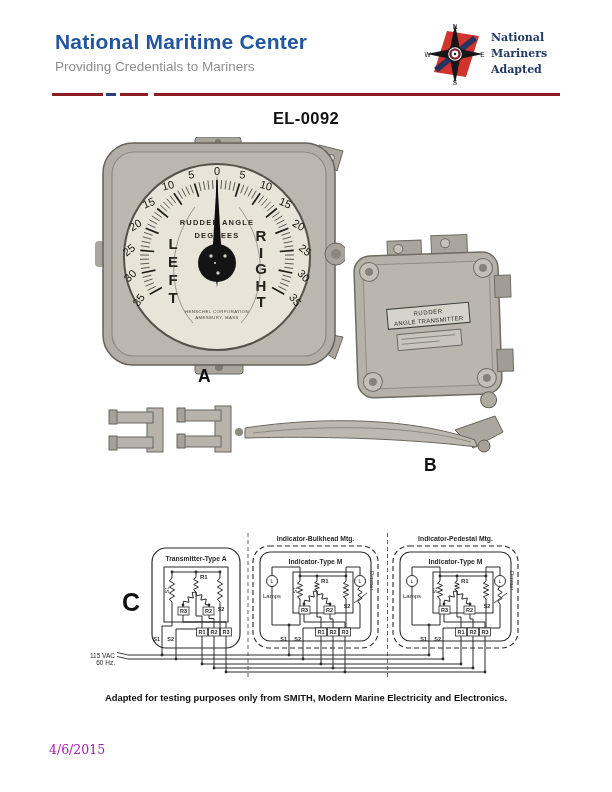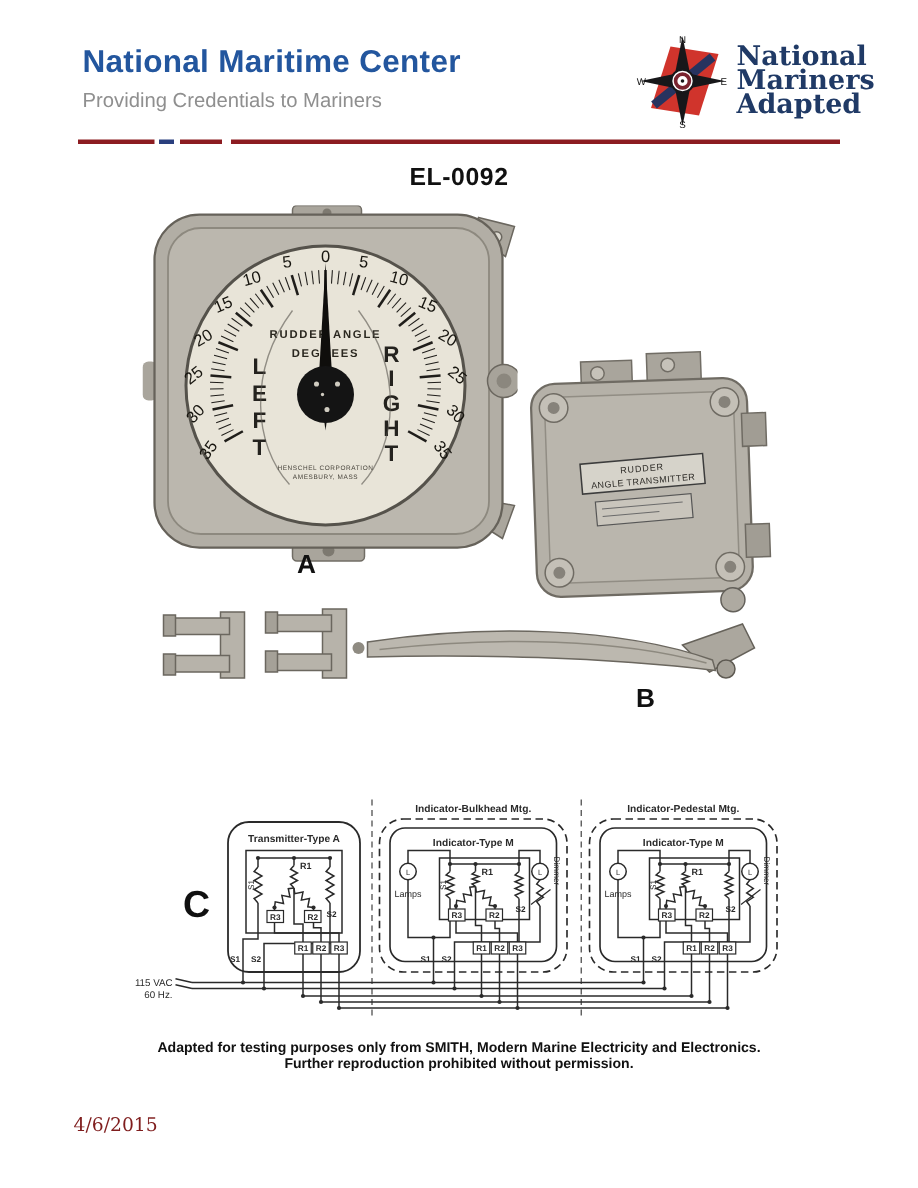--- a/index.html
+++ b/index.html
@@ -2,30 +2,30 @@
 <html><head>
 <meta charset="utf-8">
 <style>
   html,body{margin:0;padding:0;background:#e9e9e9;}
   .page{position:relative;width:612px;height:792px;background:#ffffff;margin:0 auto;
         font-family:"Liberation Sans",sans-serif;overflow:hidden;}
   .abs{position:absolute;}
   .org-title{left:55px;top:30px;font-size:21px;font-weight:bold;color:#23569e;letter-spacing:.2px;}
   .org-sub{left:55px;top:59px;font-size:13.5px;color:#8f8f8f;}
   .logo-wrap{left:424px;top:22px;display:flex;align-items:center;}
-  .logo-text{margin-left:5px;font-family:"DejaVu Serif",serif;font-size:18px;font-weight:600;
+  .logo-text{margin-left:5px;font-family:"DejaVu Serif",serif;font-size:11px;font-weight:600;
              color:#203a66;line-height:16px;}
   .divider{left:52px;top:93px;width:508px;height:3.2px;display:flex;}
   .divider div{height:3.2px;}
   .doc-id{left:0;top:109px;width:612px;text-align:center;font-size:16.5px;font-weight:bold;
           color:#111;letter-spacing:.4px;}
   .fig-label{font-size:17.5px;font-weight:bold;color:#111;}
   .footer{left:0;top:692px;width:612px;text-align:center;font-size:9.4px;font-weight:bold;
           color:#111;line-height:11.3px;}
-  .date{left:49px;top:742px;font-family:"DejaVu Serif",serif;font-size:12.5px;color:#7f1d1d;}
+  .date{left:49px;top:742px;font-family:"DejaVu Serif",serif;font-size:12.5px;color:#a21caf;}
   svg text{font-family:"Liberation Sans",sans-serif;}
   .dial-head{font-size:7.5px;font-weight:600;letter-spacing:1.2px;fill:#2a271f;}
   .dial-maker{font-size:4.3px;letter-spacing:.4px;fill:#4a463e;}
 </style>
 </head>
 <body>
 
 <div class="page">
 
   <div class="abs org-sub">Providing Credentials to Mariners</div>
@@ -416,17 +416,16 @@
       <text x="441" y="116" text-anchor="end" font-size="5.5" fill="#2a2a2a" font-weight="bold">S2</text>
       <circle cx="429" cy="130" r="1.4" fill="#2a2a2a"></circle>
       <circle cx="443" cy="134" r="1.4" fill="#2a2a2a"></circle>
       <circle cx="461" cy="139" r="1.4" fill="#2a2a2a"></circle>
       <circle cx="473" cy="143" r="1.4" fill="#2a2a2a"></circle>
       <circle cx="485" cy="147" r="1.4" fill="#2a2a2a"></circle>
     </svg>
 
   <div class="abs footer">
     <div>Adapted for testing purposes only from SMITH, Modern Marine Electricity and Electronics.</div>
-    <div>Further reproduction prohibited without permission.</div>
   </div>
 
   <div class="abs date">4/6/2015</div>
 </div>
 
 </body></html>

